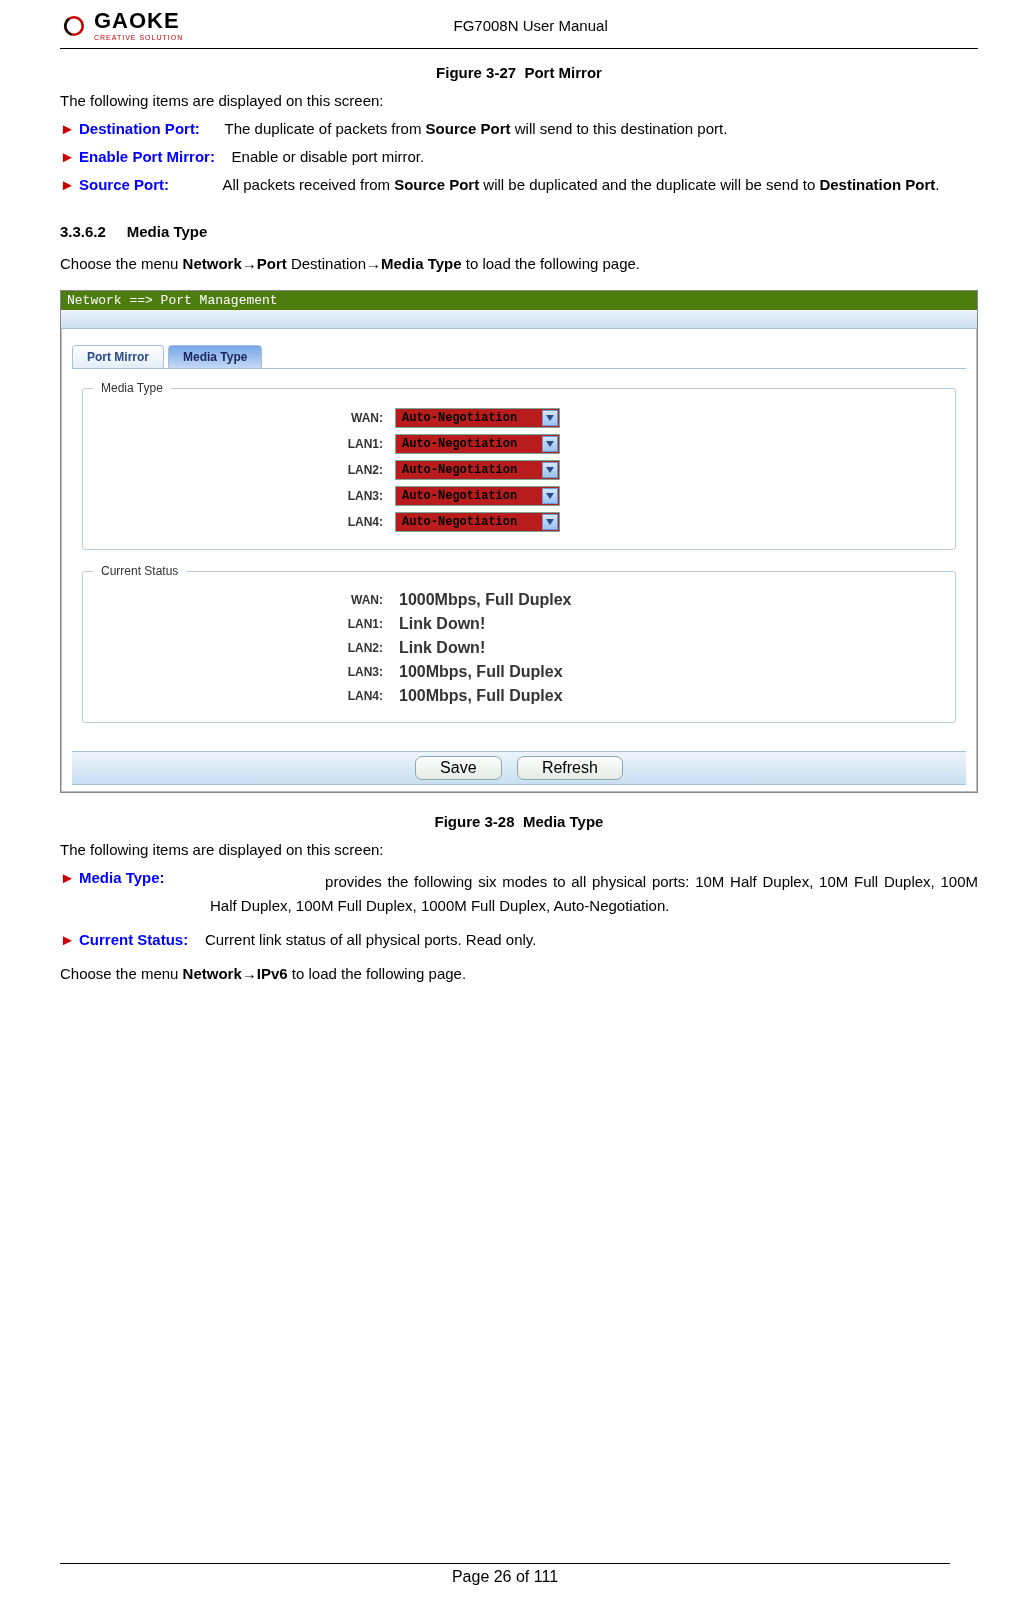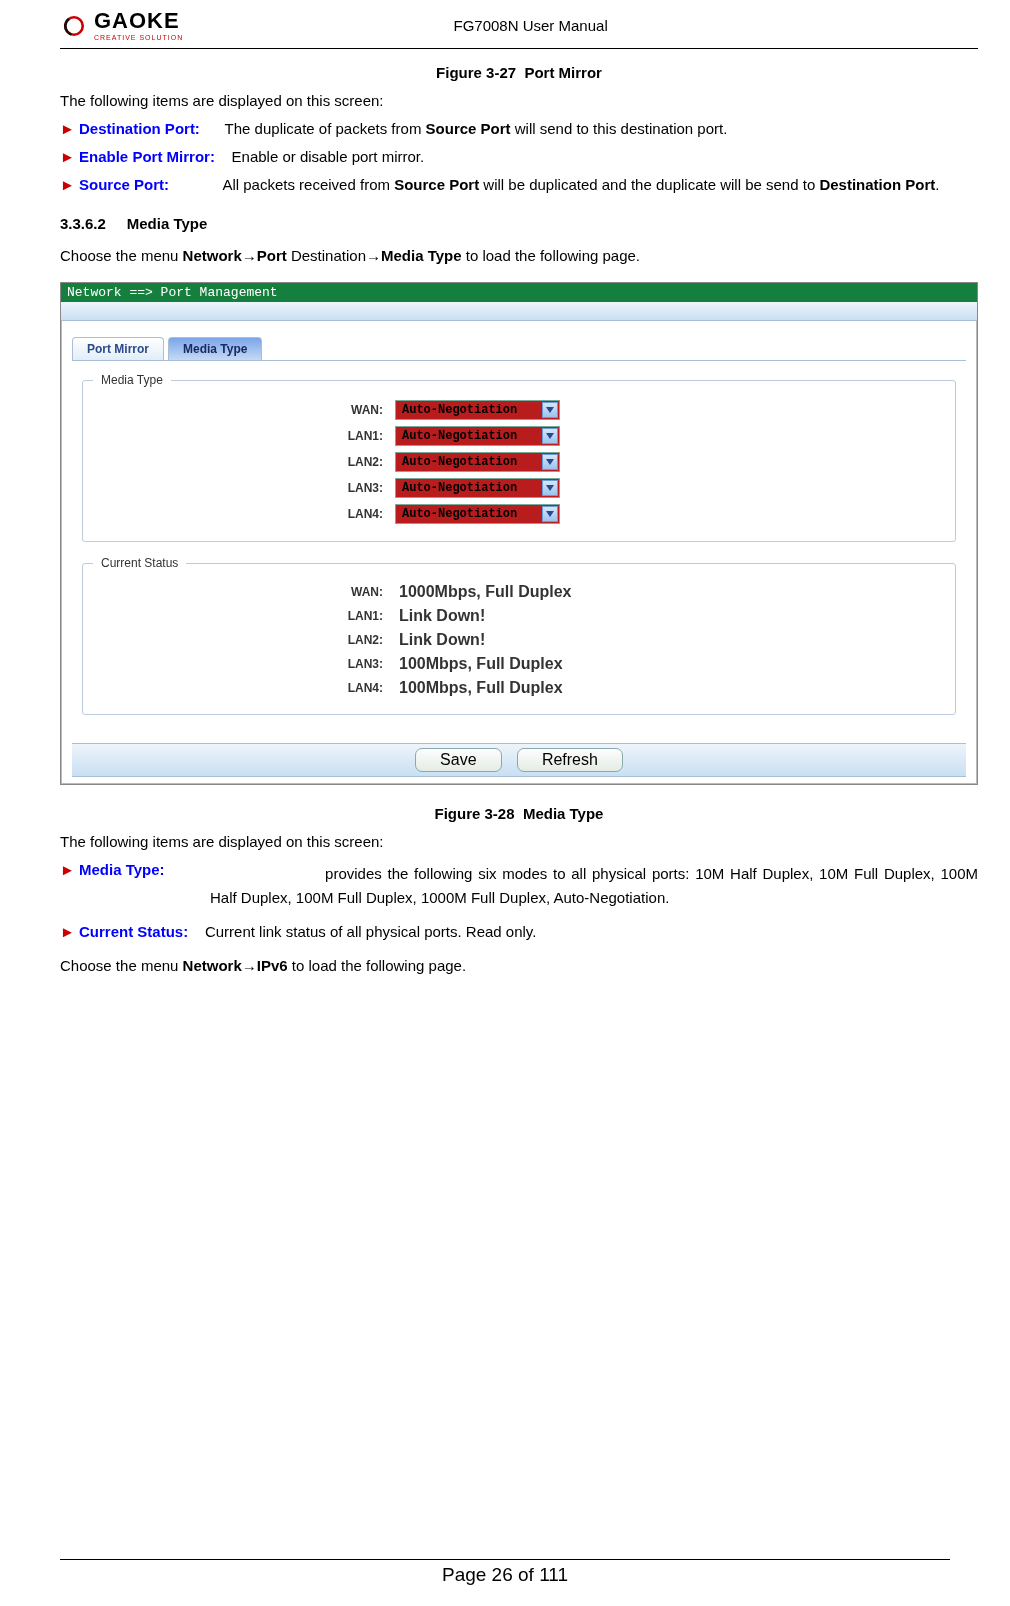--- a/index.html
+++ b/index.html
@@ -55,30 +55,30 @@
   .hr-top { border: none; border-top: 1.5px solid #000; margin: 2px 0 15px 0; }
   .figure-caption {
     text-align: center;
     font-weight: bold;
     font-size: 15px;
     margin: 8px 0;
   }
   .body-line { margin: 4px 0; line-height: 1.6; }
   .arrow-red { color: #c00; font-weight: bold; }
   .term-blue { color: #00f; font-weight: bold; }
-  .section-hdr { font-weight: bold; margin: 18px 0 12px 0; }
+  .section-hdr { font-weight: bold; margin: 26px 0 12px 0; }
   .menu-path { margin: 10px 0 14px 0; line-height: 1.6; }
   .screenshot {
     border: 1px solid #888;
     background: #fff;
     margin: 10px 0 20px 0;
     font-size: 12px;
   }
   .breadcrumb-bar {
-    background: #15803d;
+    background: #4d7c0f;
     color: #fff;
     font-family: "Courier New", monospace;
     font-size: 13px;
     padding: 2px 6px;
   }
   .gradient-row {
     height: 18px;
     background: linear-gradient(to bottom, #eef4fb, #c9dff3);
     border-bottom: 1px solid #a9bfd6;
   }
@@ -188,21 +188,21 @@
     background: linear-gradient(to bottom, #fdfefe, #e4ebe4);
     cursor: pointer;
   }
   .hang2 { margin-left: 150px; }
   .justify { text-align: justify; }
   .footer {
     position: absolute;
     bottom: 20px;
     left: 0; right: 0;
     text-align: center;
-    font-size: 19px;
+    font-size: 16px;
   }
   .footer-line {
     border-top: 1px solid #000;
     width: 890px;
     margin: 0 auto 4px auto;
   }
   .ipv6-hdr { font-weight: bold; margin: 20px 0 14px 0; }
 </style>
 </head>
 <body>

